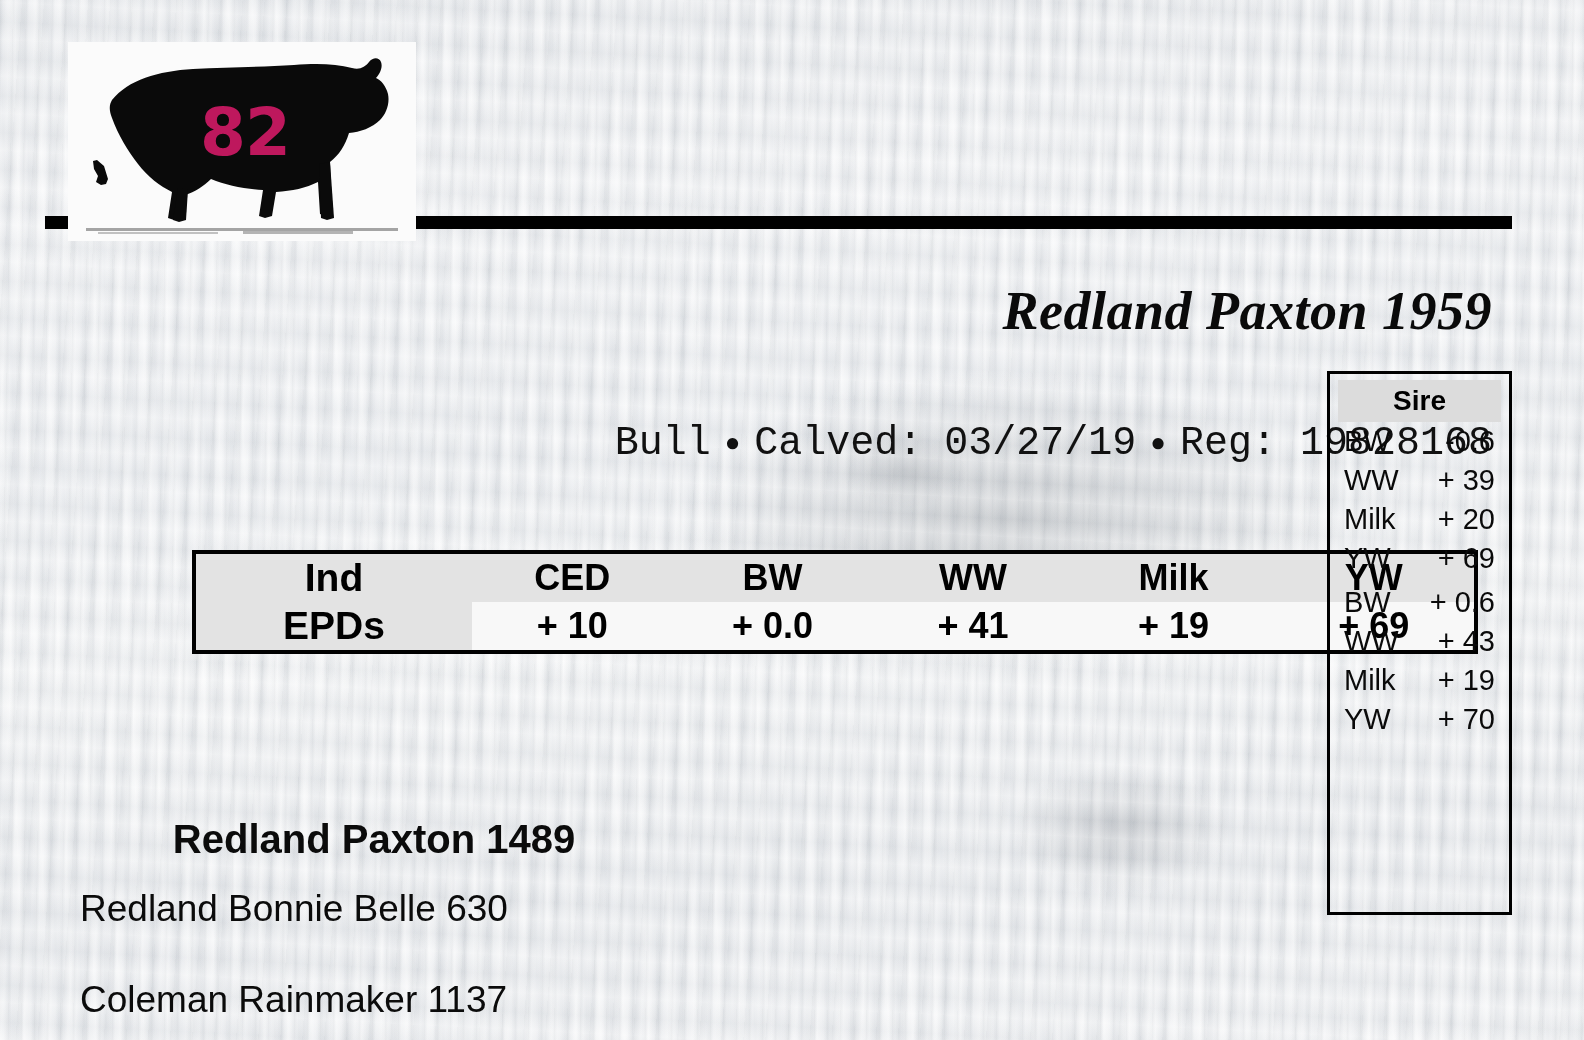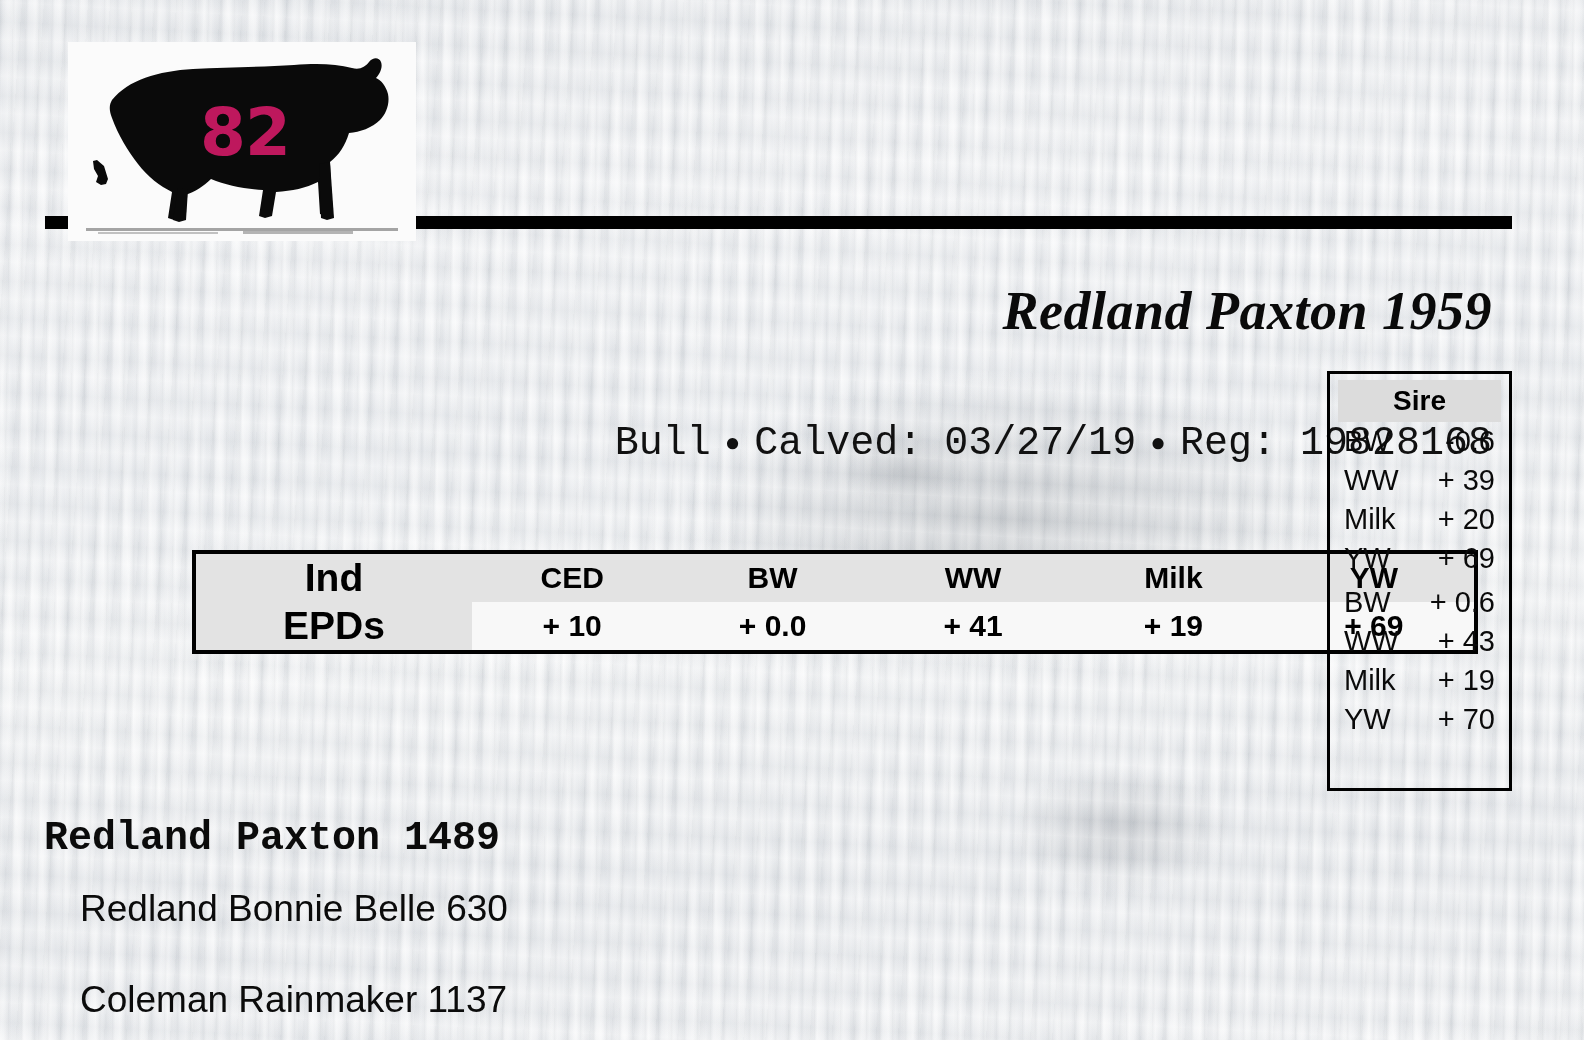--- a/index.html
+++ b/index.html
@@ -149,21 +149,21 @@
     font-size: 39px;
     font-weight: bold;
     color: #000;
     height: 48px;
     line-height: 48px;
     text-align: center;
   }
   #epd-table .epd-label-col .lbl { text-align: center; }
   #epd-table .epd-cell {
     flex: 1;
-    font-size: 30px;
+    font-size: 36px;
     font-weight: bold;
     color: #000;
     height: 48px;
     line-height: 48px;
     text-align: center;
   }
 
   
   .ped-left {
     position: absolute;
@@ -175,35 +175,36 @@
     font-size: 37px;
     color: #0b0b0b;
     line-height: 1.0;
     white-space: nowrap;
   }
   .ped-left .p-sub {
     padding-left: 36px;
     font-family: "Liberation Sans", sans-serif;
   }
   .ped-left .p-main {
-    font-family: Liberation Mono, monospace;
+    font-family: Liberation Sans, sans-serif;
     font-weight: bold;
     font-size: 40px;
     padding-left: 0px;
+    text-align: center;
   }
   .ped-left .sp-a { height: 31px; }
   .ped-left .sp-b { height: 54px; }
 
   
   #siredam-box {
     position: absolute;
     left: 1327px;
     top: 371px;
     width: 185px;
-    height: 420px;
+    height: 544px;
     border: 3px solid #000;
     box-sizing: border-box;
     background: transparent;
     padding: 6px 0 0 0;
   }
   #siredam-box .sd-title {
     margin: 0 8px;
     background: #dcdcdc;
     font-size: 28px;
     font-weight: bold;

